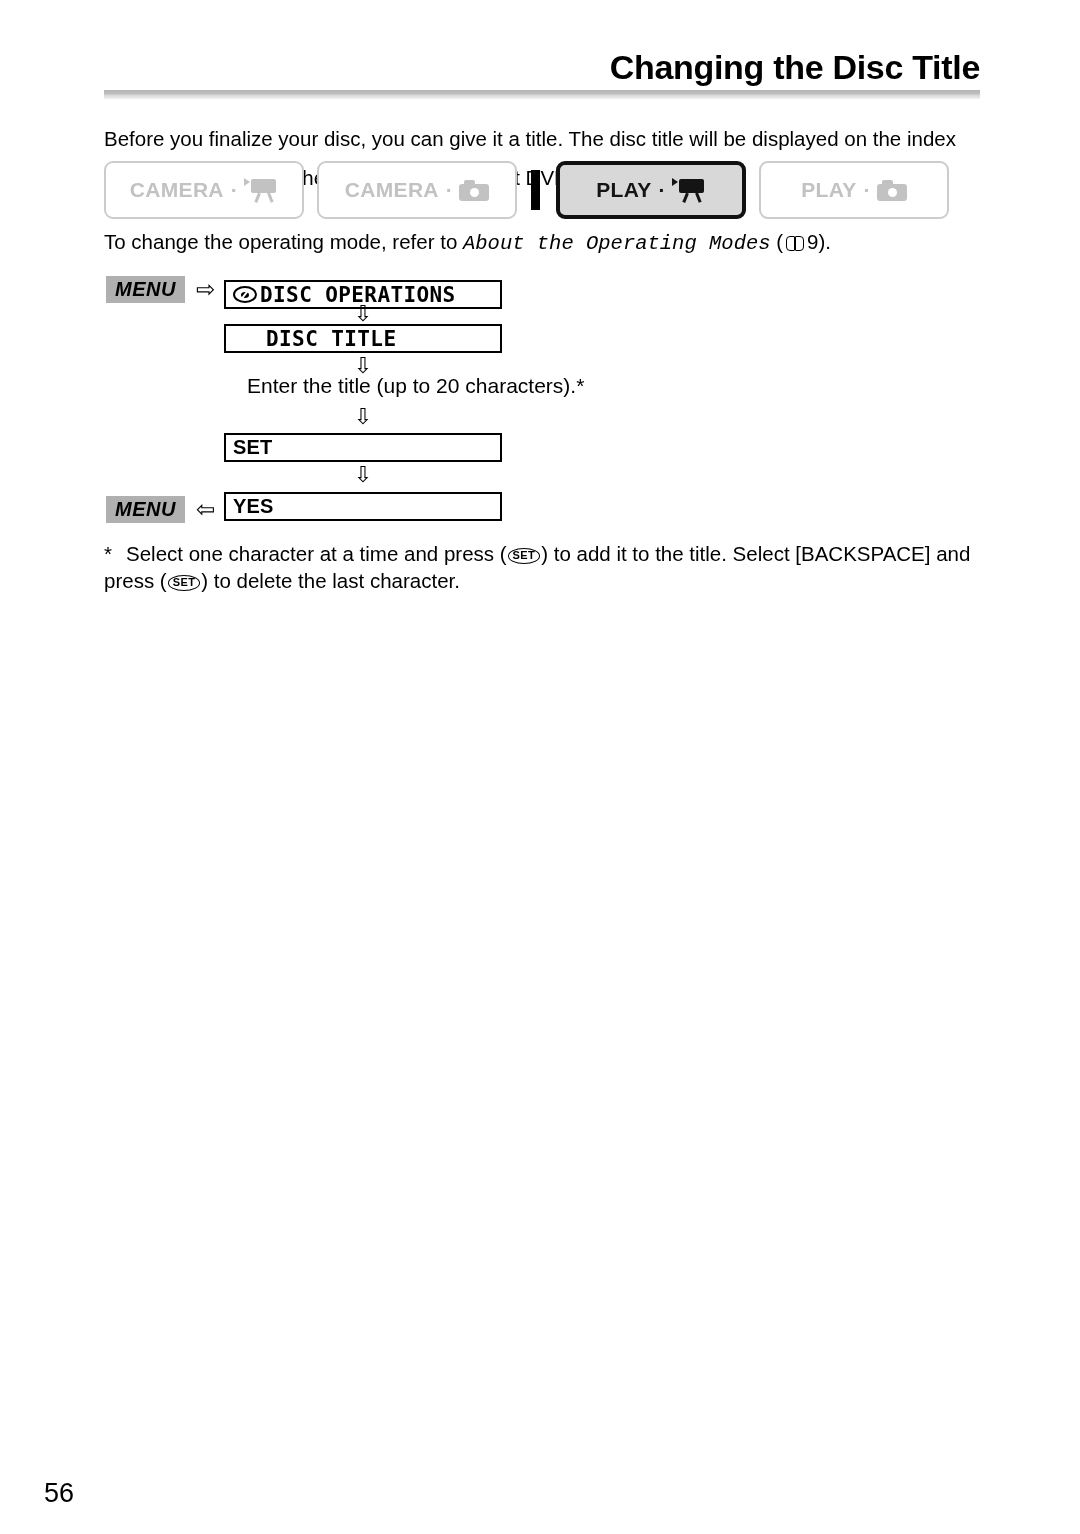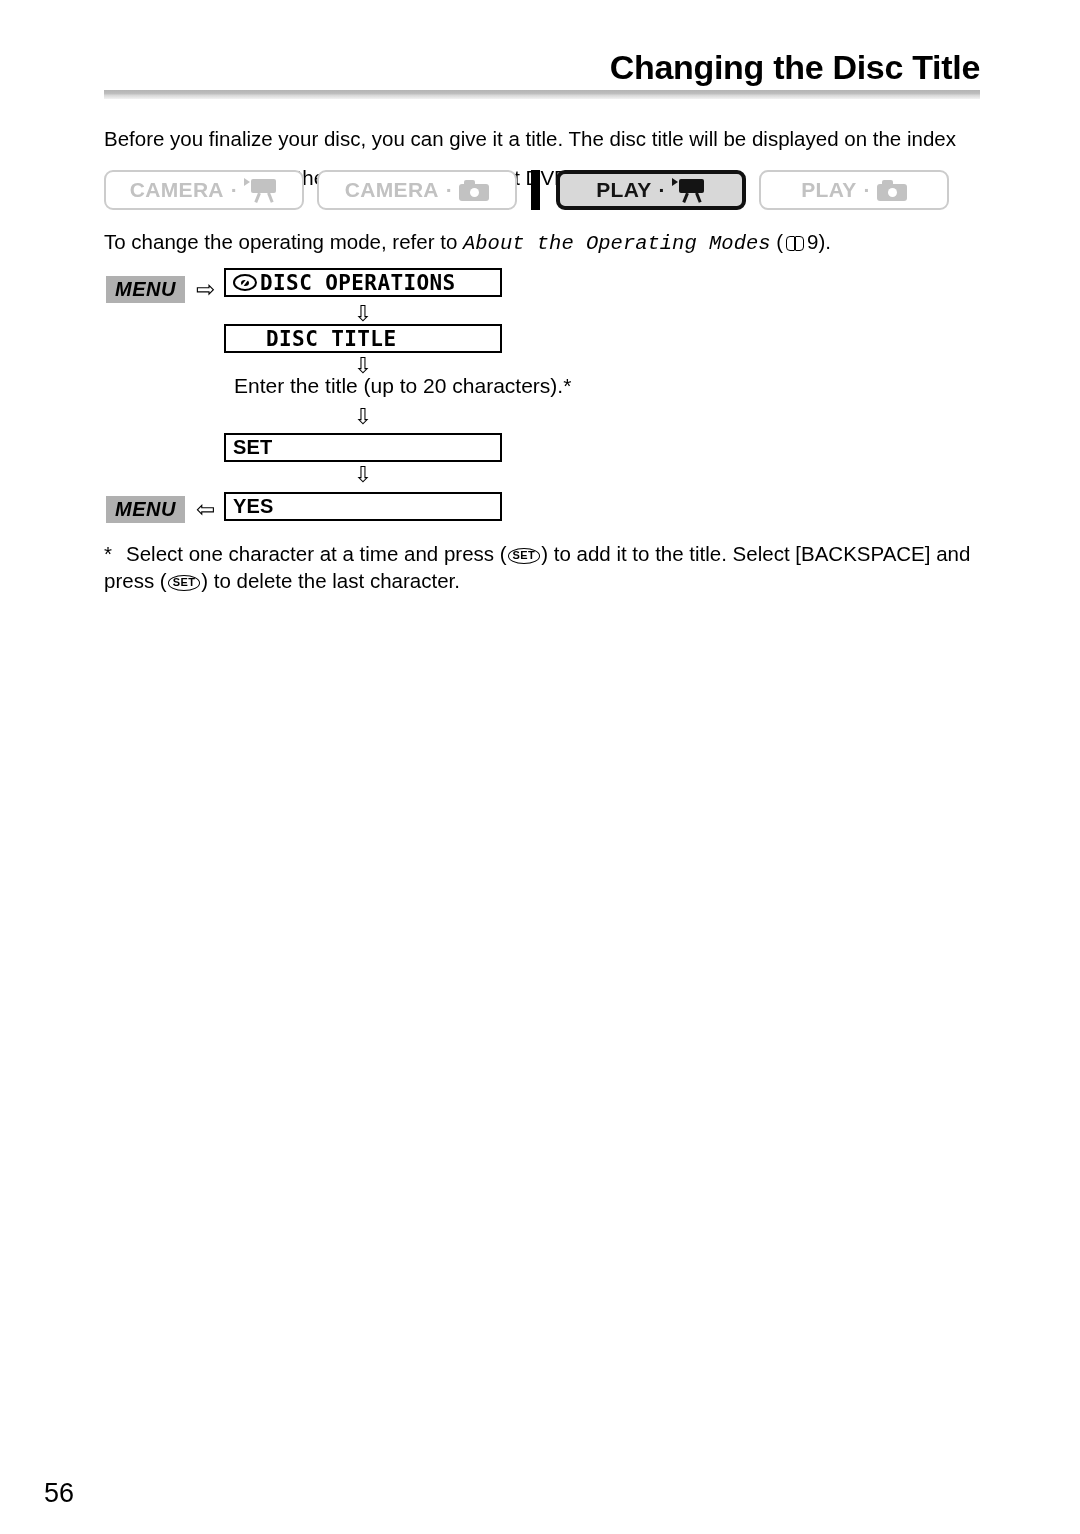--- a/index.html
+++ b/index.html
@@ -53,21 +53,21 @@
   .modes-row {
     position: absolute;
     left: 104px;
     top: 168px;
     width: 876px;
     height: 44px;
     display: flex;
     align-items: center;
   }
   .mode-btn {
-    height: 40px;
+    height: 58px;
     border-radius: 9px;
     display: flex;
     align-items: center;
     justify-content: center;
     box-sizing: border-box;
     font-size: 21px;
     font-weight: bold;
     letter-spacing: 0.3px;
   }
   .mode-camera { width: 200px; }
@@ -269,20 +269,21 @@
     text-align: center;
     font-size: 22px;
     line-height: 1;
   }
 
   .flow-text {
     position: absolute;
     font-size: 21px;
     line-height: 1;
     white-space: nowrap;
+    margin-left: 13px;
   }
 
   
   .footnote {
     position: absolute;
     left: 104px;
     top: 540px;
     width: 880px;
     font-size: 20.5px;
     line-height: 27px;
@@ -380,21 +381,21 @@
 
 <div class="mode-note">
   <span>To change the operating mode, refer to </span><i>About the Operating Modes</i><span> (</span><span class="ic-book"><i class="bk bkL"></i><i class="bk bkR"></i></span><span>9</span><span>).</span>
 </div>
 
 <div class="flow">
 
   <div class="menu-badge" style="left:106px; top:276px;">MENU</div>
   <div class="arrow-side" style="left:196px; top:278px;">⇨</div>
 
-  <div class="flow-box" style="top:268px;">
+  <div class="flow-box" style="top:280px;">
     <span class="ic-disc">
         <i class="ring"></i>
         <i class="hub"></i>
         <i class="slash"></i>
       </span>
     <span class="mono">DISC OPERATIONS</span>
   </div>
 
   <div class="arrow-down" style="top:303px;">⇩</div>
 

